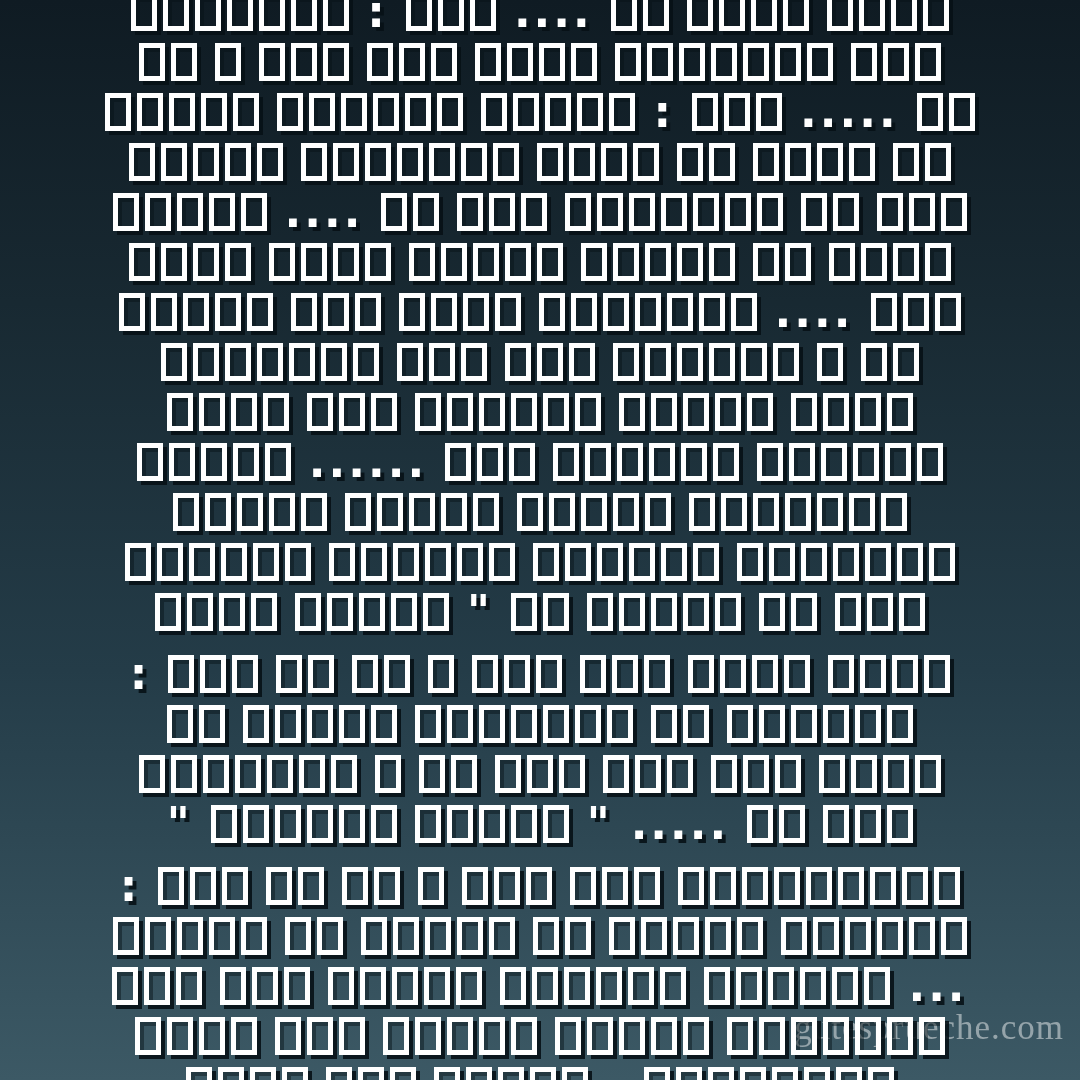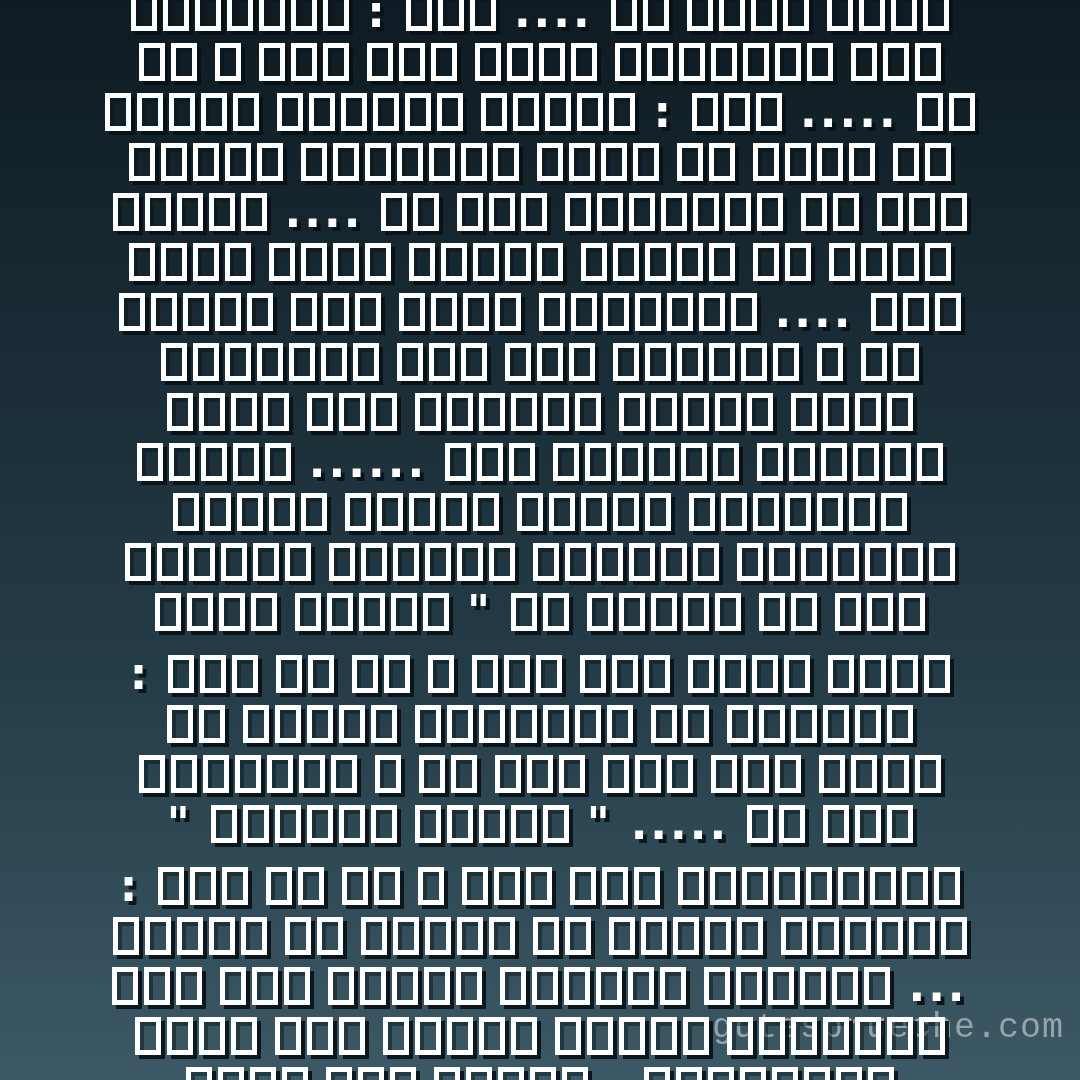--- a/index.html
+++ b/index.html
@@ -23,21 +23,21 @@
     box-shadow: 4px 4px 0 rgba(7,17,22,0.9), inset 4px 4px 0 rgba(7,17,22,0.45);
   }
   .punct {
     color: #ffffff; font-weight: bold; font-size: 44px; line-height: 1;
     letter-spacing: 3px;
     text-shadow: 4px 4px 0 rgba(7,17,22,0.9);
     font-family: "DejaVu Sans", sans-serif;
   }
   .watermark {
     position: absolute; right: 16px; top: 1008px; z-index: 1;
-    font-family: Liberation Mono, monospace;
+    font-family: Liberation Serif, serif;
     font-size: 35px; color: #b9c3c7; opacity: 0.72; letter-spacing: 1px;
   }
 </style>
 </head>
 <body>
 
 <div class="watermark">gutesprueche.com</div>
 
 <div class="quote-wrap">
     <div class="para">

